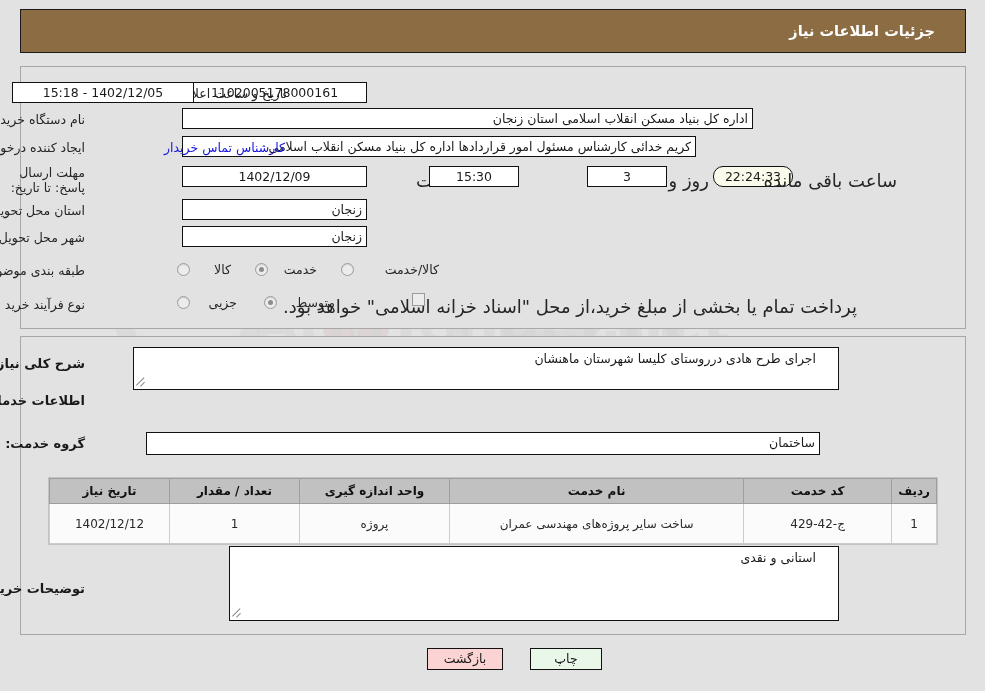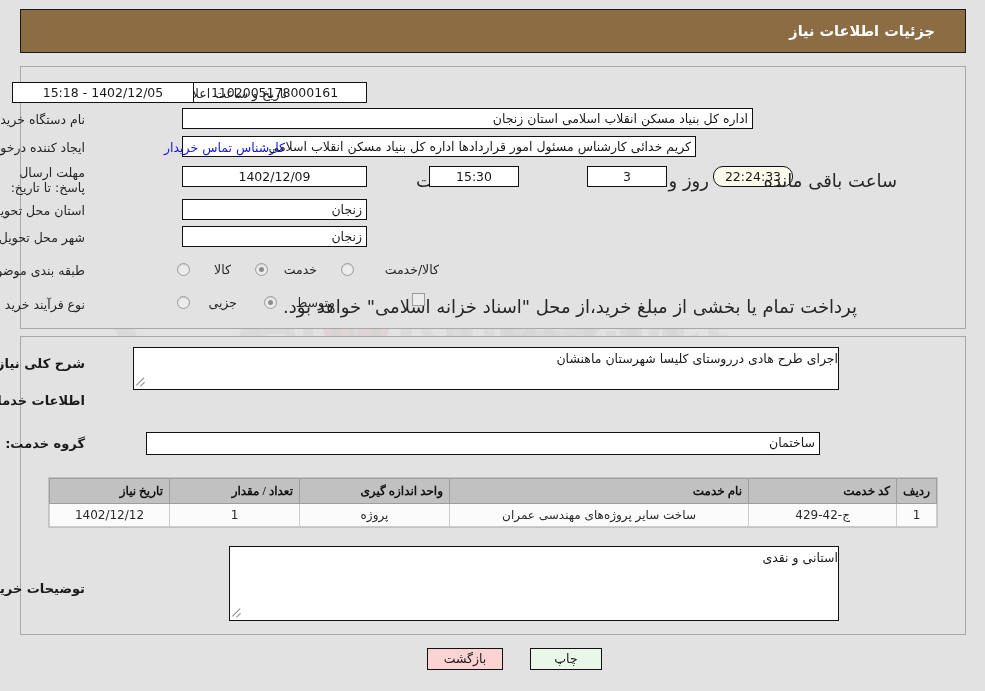--- a/index.html
+++ b/index.html
@@ -146,21 +146,21 @@
     z-index: 7;
   }
 
   
   .ta {
     position: absolute;
     background: #ffffff;
     border: 1px solid #111111;
     font-size: 12.5px;
     color: #1a1a1a;
-    padding: 3px 0 0 6px;
+    padding: 3px 22px 0 6px;
     direction: rtl;
     text-align: right;
     line-height: 16px;
     overflow: hidden;
     z-index: 7;
   }
   .ta .grip {
     position: absolute;
     left: 2px; bottom: 1px;
     width: 12px; height: 12px;
@@ -188,30 +188,29 @@
     direction: rtl;
   }
   table.grid th {
     background: #c1c1c1;
     border: 1px solid #9d9d9d;
     color: #111111;
     font-size: 12px;
     font-weight: 700;
     height: 25px;
     padding: 4px 6px;
-    text-align: right;
-    white-space: nowrap;
-    font-family: Liberation Serif, serif;
+    text-align: center;
+    white-space: nowrap;
   }
   table.grid td {
     background: #fbfbfb;
     border: 1px solid #cccccc;
     color: #2a2a2a;
     font-size: 12px;
-    height: 23px;
+    height: 40px;
     padding: 0 15px;
     text-align: center;
     white-space: nowrap;
   }
   .col-radif { width: 34px; }
   .col-code  { width: 148px; }
   .col-name  { width: auto; }
   .col-unit  { width: 150px; }
   .col-qty   { width: 130px; }
   .col-date  { width: 120px; }

